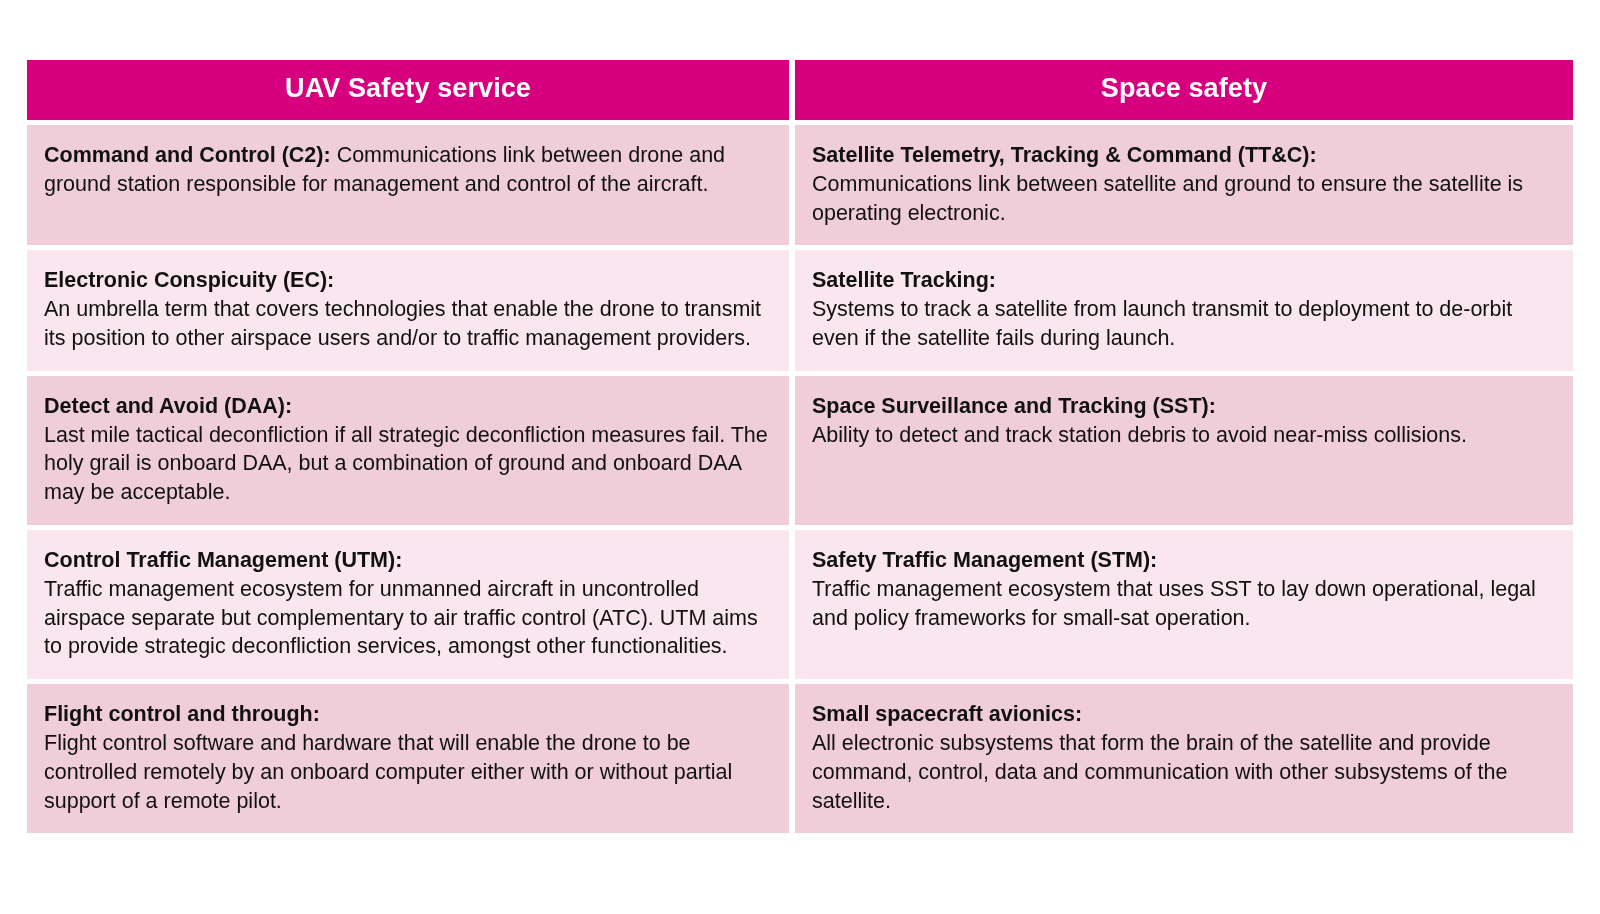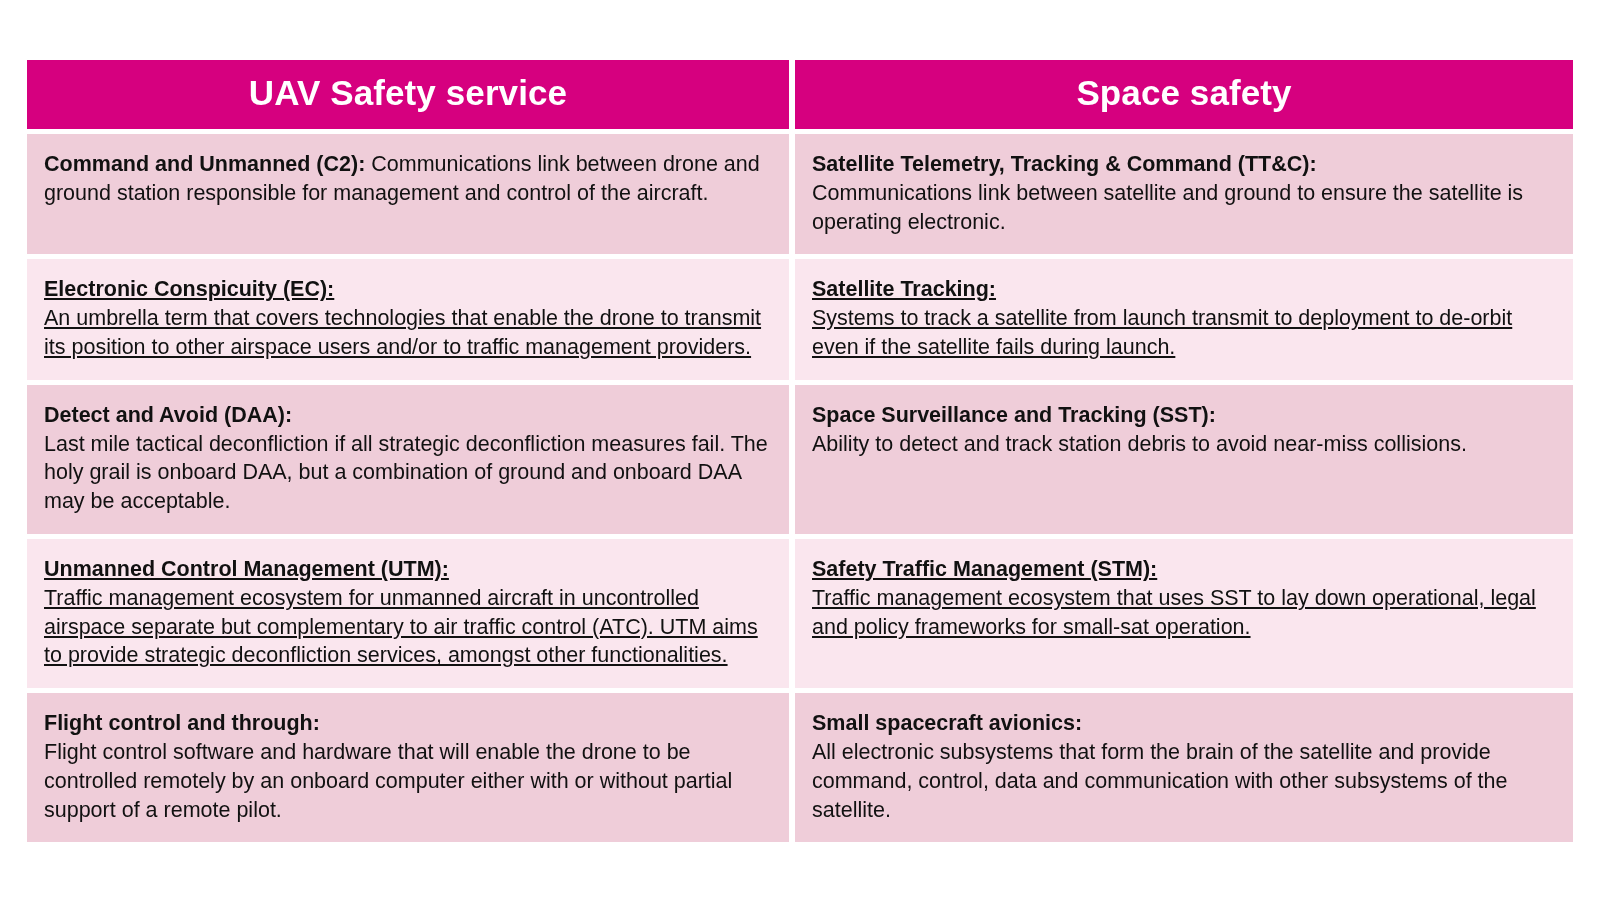--- a/index.html
+++ b/index.html
@@ -31,21 +31,21 @@
     table-layout: fixed;
   }
 
   .comparison-table col.col-left  { width: 762px; }
   .comparison-table col.col-gap   { width: 6px;  }
   .comparison-table col.col-right { width: 778px; }
 
   th.header-cell {
     background: #D6007F;
     color: #ffffff;
-    font-size: 35px;
+    font-size: 27px;
     font-weight: bold;
     text-align: center;
     padding: 13px 10px 16px 10px;
     height: 28px;
     letter-spacing: 0.1px;
     vertical-align: middle;
   }
 
   th.gap-cell, td.gap-cell {
     background: #ffffff;
@@ -56,21 +56,21 @@
   td.body-cell {
     font-size: 21.5px;
     line-height: 1.34;
     color: #111111;
     padding: 16px 18px 18px 17px;
     vertical-align: top;
     text-align: left;
   }
 
   tr.row-dark td.body-cell  { background: #EFCDD9; }
-  tr.row-light td.body-cell { background: #FAE6EE; text-decoration: underline; }
+  tr.row-light td.body-cell { background: #FAE6EE; }
 
   .spacer-row td {
     height: 5px;
     padding: 0;
     background: #ffffff;
     border: 0;
     font-size: 0;
     line-height: 0;
   }
 
@@ -105,21 +105,21 @@
     <tbody>
 
       <tr class="spacer-row">
         <td></td>
         <td class="gap-cell"></td>
         <td></td>
       </tr>
 
       <tr class="row-dark">
         <td class="body-cell inline-cell">
-          <span class="cell-term">Command and Unmanned (C2):</span><span class="cell-desc"> Communications link between drone and ground station responsible for management and control of the aircraft.</span>
+          <span class="cell-term">Command and Control (C2):</span><span class="cell-desc"> Communications link between drone and ground station responsible for management and control of the aircraft.</span>
         </td>
         <td class="gap-cell"></td>
         <td class="body-cell block-cell">
           <span class="cell-term">Satellite Telemetry, Tracking &amp; Command (TT&amp;C):</span>
           <span class="cell-desc">Communications link between satellite and ground to ensure the satellite is operating electronic.</span>
         </td>
       </tr>
 
       <tr class="spacer-row">
         <td></td>
@@ -158,21 +158,21 @@
       </tr>
 
       <tr class="spacer-row">
         <td></td>
         <td class="gap-cell"></td>
         <td></td>
       </tr>
 
       <tr class="row-light">
         <td class="body-cell block-cell">
-          <span class="cell-term">Unmanned Control Management (UTM):</span>
+          <span class="cell-term">Control Traffic Management (UTM):</span>
           <span class="cell-desc">Traffic management ecosystem for unmanned aircraft in uncontrolled airspace separate but complementary to air traffic control (ATC). UTM aims to provide strategic deconfliction services, amongst other functionalities.</span>
         </td>
         <td class="gap-cell"></td>
         <td class="body-cell block-cell">
           <span class="cell-term">Safety Traffic Management (STM):</span>
           <span class="cell-desc">Traffic management ecosystem that uses SST to lay down operational, legal and policy frameworks for small-sat operation.</span>
         </td>
       </tr>
 
       <tr class="spacer-row">

